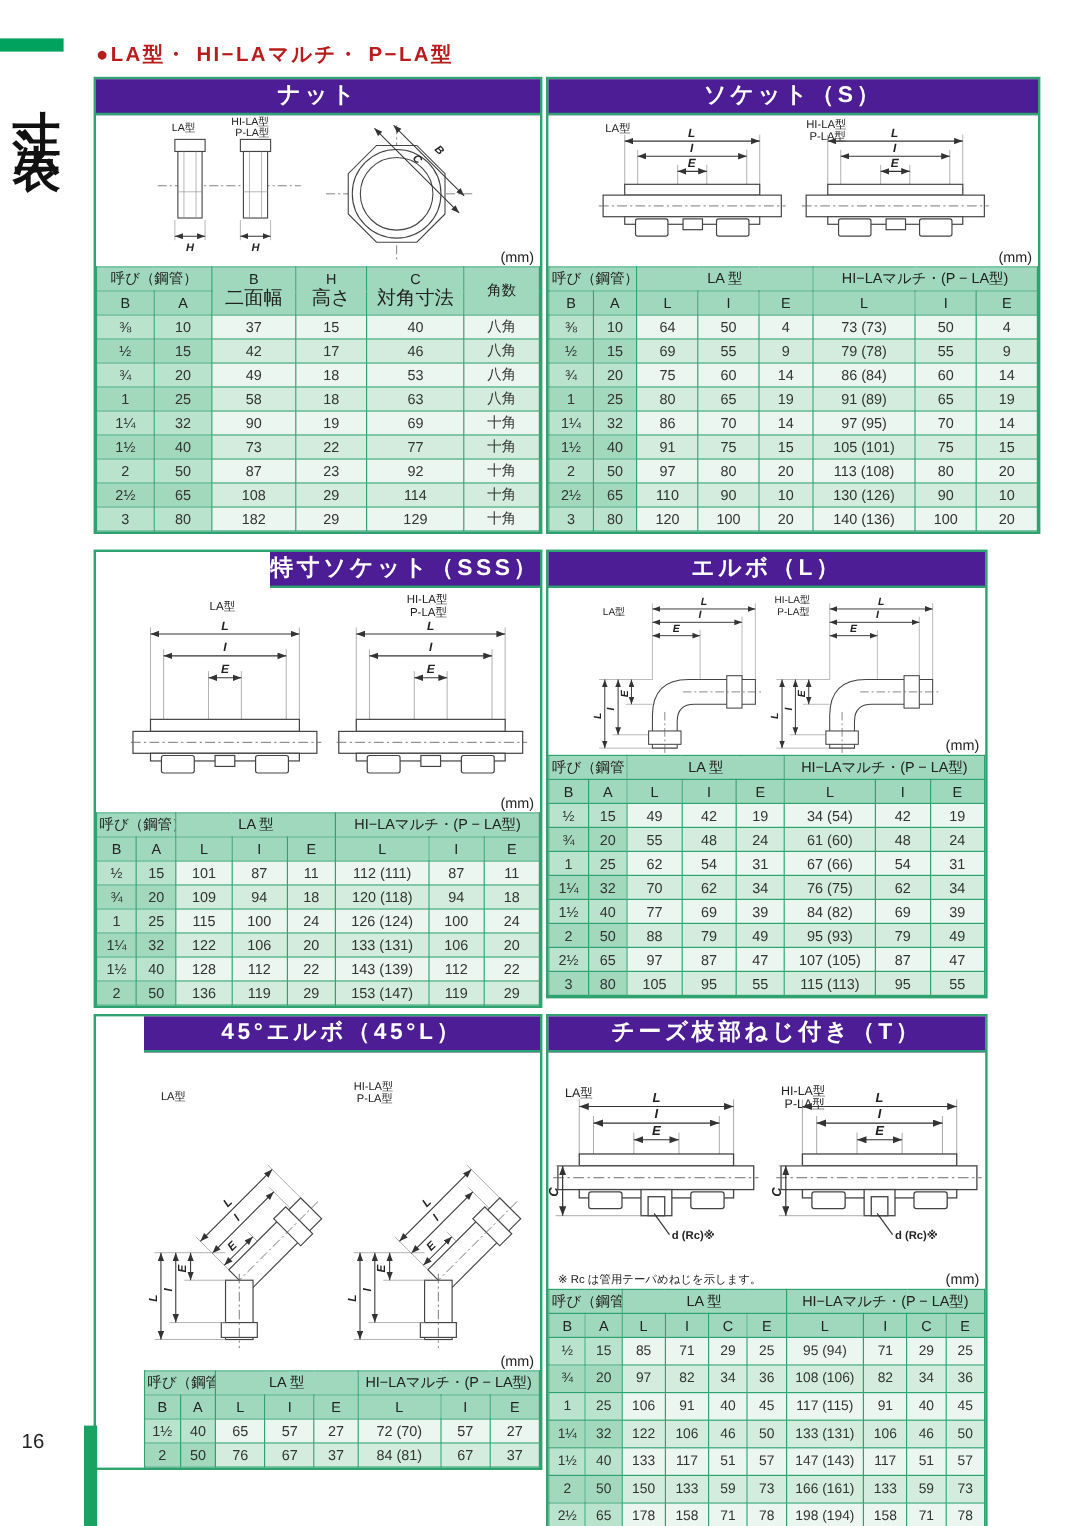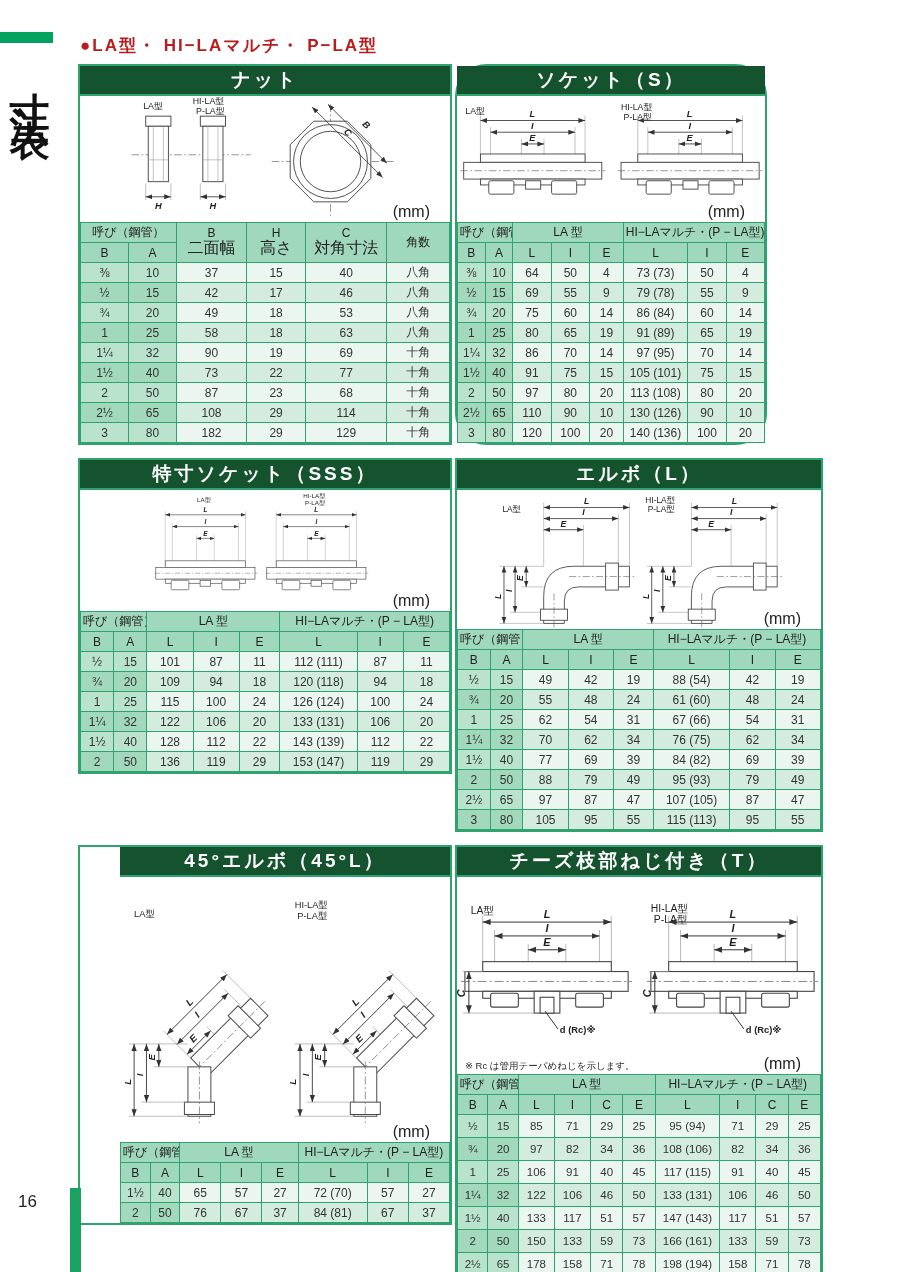--- a/index.html
+++ b/index.html
@@ -12,32 +12,32 @@
                  color:#b91c1c;letter-spacing:2px;}
   #side-title{position:absolute;left:10px;top:60px;width:48px;
               writing-mode:vertical-rl;text-orientation:upright;
               font-family:"DejaVu Serif","Liberation Serif",serif;
               font-size:40px;font-weight:bold;color:#111;letter-spacing:14px;}
 
   
   .panel{position:absolute;border:2px solid #2ea36f;background:#fff;
          display:flex;flex-direction:column;box-sizing:border-box;}
   #panel-nut   {left:78px; top:64px; width:374px;height:381px;}
-  #panel-socket{left:455px;top:64px; width:312px;height:381px;border-radius:32px;}
-  #panel-sss   {left:78px; top:458px;width:374px;height:316px;}
+  #panel-socket{left:455px;top:64px; width:412px;height:381px;}
+  #panel-sss   {left:78px; top:458px;width:374px;height:382px;align-items:flex-end;}
   #panel-elbow {left:455px;top:458px;width:368px;height:374px;}
   #panel-45    {left:78px; top:845px;width:374px;height:380px;padding-left:40px;}
   #panel-tee   {left:455px;top:845px;width:368px;height:456px;}
 
-  .panel-title{height:28px;line-height:28px;background:#14532d;color:#fff;
+  .panel-title{height:28px;line-height:28px;background:#4c1d95;color:#fff;
                text-align:center;font-size:19px;font-weight:bold;letter-spacing:3px;
                border-bottom:2px solid #2ea36f;flex:none;}
   .diagram{flex:1;position:relative;overflow:hidden;}
   .diagram svg{display:block;width:100%;height:100%;}
-  .unit{position:absolute;right:20px;bottom:1px;font-size:16px;color:#222;}
+  .unit{position:absolute;right:5px;bottom:1px;font-size:12px;color:#222;}
   .note{position:absolute;left:8px;bottom:1px;font-size:9.5px;color:#222;}
 
   
   table.dim{border-collapse:collapse;width:100%;table-layout:fixed;
             font-size:12px;color:#333;flex:none;}
   table.dim th,table.dim td{border:1px solid #2ea36f;text-align:center;
             padding:1px 2px;height:17px;font-weight:normal;overflow:hidden;white-space:nowrap;}
   table.dim thead th{background:#9fd8bc;color:#222;}
   table.dim thead th .l2{display:block;font-size:16px;margin-top:-2px;}
   tbody tr:nth-child(odd) td{background:#eaf6ef;}
@@ -186,21 +186,21 @@
             <td>73</td>
             <td>22</td>
             <td>77</td>
             <td>十角</td>
           </tr>
           <tr>
             <td class="call">2</td>
             <td class="call">50</td>
             <td>87</td>
             <td>23</td>
-            <td>68</td>
+            <td>92</td>
             <td>十角</td>
           </tr>
           <tr>
             <td class="call">2½</td>
             <td class="call">65</td>
             <td>108</td>
             <td>29</td>
             <td>114</td>
             <td>十角</td>
           </tr>
@@ -643,21 +643,21 @@
           <th>E</th>
         </tr>
       </thead>
       <tbody>
           <tr>
             <td class="call">½</td>
             <td class="call">15</td>
             <td>49</td>
             <td>42</td>
             <td>19</td>
-            <td>88 (54)</td>
+            <td>34 (54)</td>
             <td>42</td>
             <td>19</td>
           </tr>
           <tr>
             <td class="call">¾</td>
             <td class="call">20</td>
             <td>55</td>
             <td>48</td>
             <td>24</td>
             <td>61 (60)</td>

